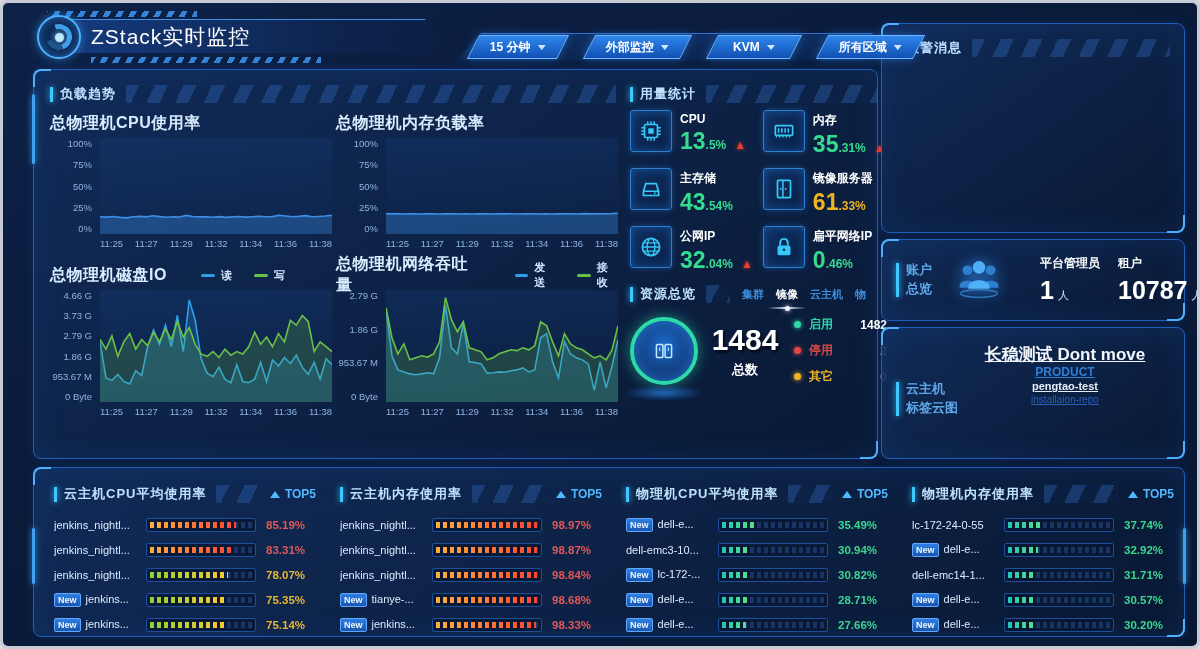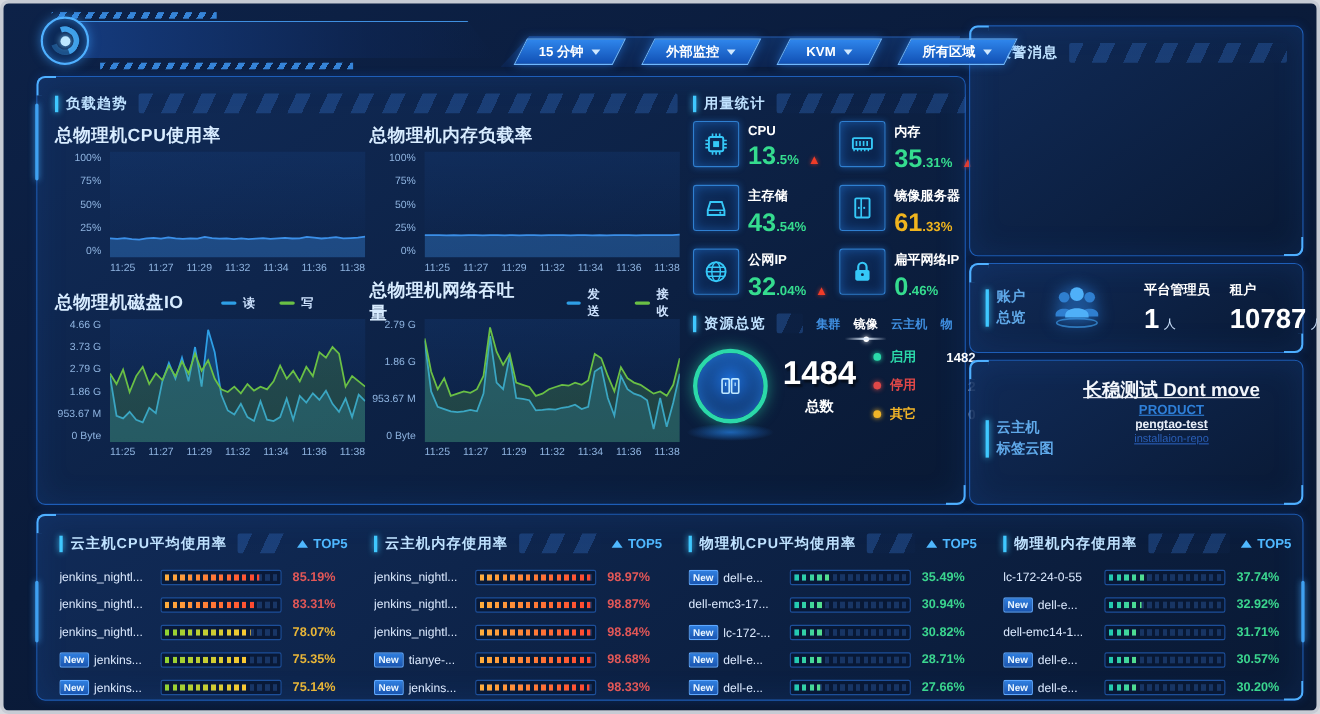--- a/index.html
+++ b/index.html
@@ -139,21 +139,21 @@
   
   .tcol { position:absolute; top:16px; width:262px; }
   .tcol .sec-head { position:relative; width:100%; }
   .top5 { display:flex; align-items:center; margin-left:10px; font-size:12px; font-weight:bold;
     color:#4fb8ff; flex:none; gap:5px; }
   .tri { width:0; height:0; border-left:5px solid transparent; border-right:5px solid transparent;
     border-bottom:7px solid #4fb8ff; }
   .trows { margin-top:12px; display:flex; flex-direction:column; gap:7px; }
   .trow { display:flex; align-items:center; height:18px; }
   .tname { width:92px; flex:none; font-size:11px; color:#dceaff; white-space:nowrap; overflow:hidden;
-    display:flex; align-items:flex-end; gap:5px; }
+    display:flex; align-items:flex-start; gap:5px; }
   .badge { font-size:9px; font-weight:bold; color:#eaf6ff; background:linear-gradient(180deg,#2f7fe0,#1a55b0);
     border:1px solid #5fa8ff; border-radius:2px; padding:0 3px; line-height:12px; flex:none; }
   .tbar { flex:1; height:14px; border:1px solid #1d4f9a; border-radius:2px; background:rgba(8,24,52,.85);
     position:relative; margin-right:10px; }
   .tbar-track { position:absolute; inset:3px;
     background:repeating-linear-gradient(90deg, rgba(60,120,210,.30) 0 4px, transparent 4px 7px); }
   .tbar-fill { position:absolute; top:3px; bottom:3px; left:3px;
     -webkit-mask:repeating-linear-gradient(90deg,#000 0 4px,transparent 4px 7px);
     mask:repeating-linear-gradient(90deg,#000 0 4px,transparent 4px 7px); }
   .f-red    { background:linear-gradient(90deg,#ffae3c,#ff4530); }
@@ -167,20 +167,21 @@
 
 <div class="stage">
 
   <div class="header">
     <div class="dots dots1"></div>
     <div class="title-plate"></div>
     <div class="logo">
       <div class="logo-ring"></div>
         <div class="logo-core"></div>
     </div>
+    <div class="page-title">ZStack实时监控</div>
     <div class="dots dots2"></div>
     <div class="btn-band"></div>
     <div class="dropdowns">
         <div class="dd">
           <span>
             <span>15 分钟</span>
             <span class="chev"></span>
           </span>
         </div>
         <div class="dd">
@@ -694,21 +695,21 @@
               <span>dell-e...</span>
             </div>
             <div class="tbar">
               <div class="tbar-track"></div>
               <div class="tbar-fill f-green" style="width: calc(35.49% - 6px);"></div>
             </div>
             <div class="tval v-green">35.49%</div>
           </div>
           <div class="trow">
             <div class="tname">
-              <span>dell-emc3-17...</span>
+              <span>dell-emc3-10...</span>
             </div>
             <div class="tbar">
               <div class="tbar-track"></div>
               <div class="tbar-fill f-green" style="width: calc(30.94% - 6px);"></div>
             </div>
             <div class="tval v-green">30.94%</div>
           </div>
           <div class="trow">
             <div class="tname">
               <span class="badge">New</span>

